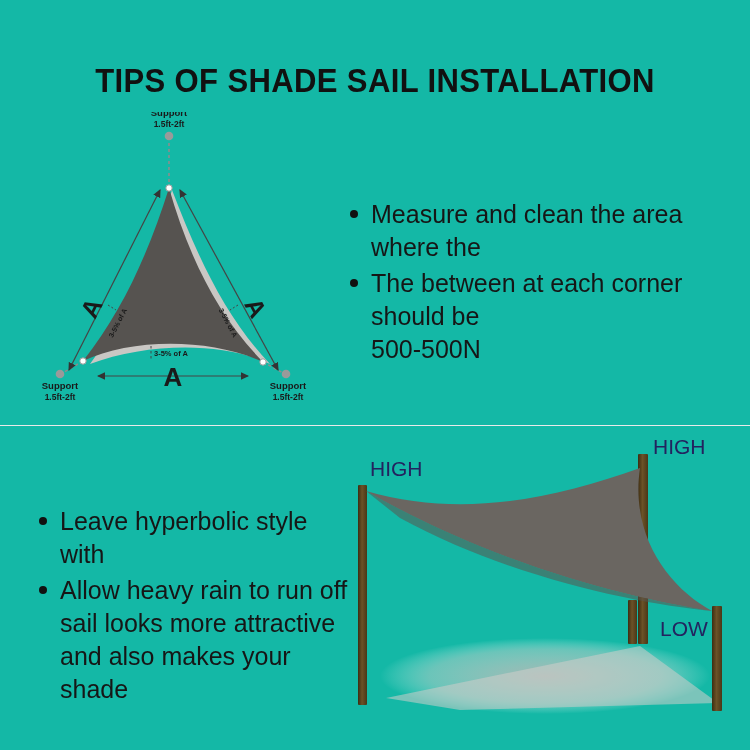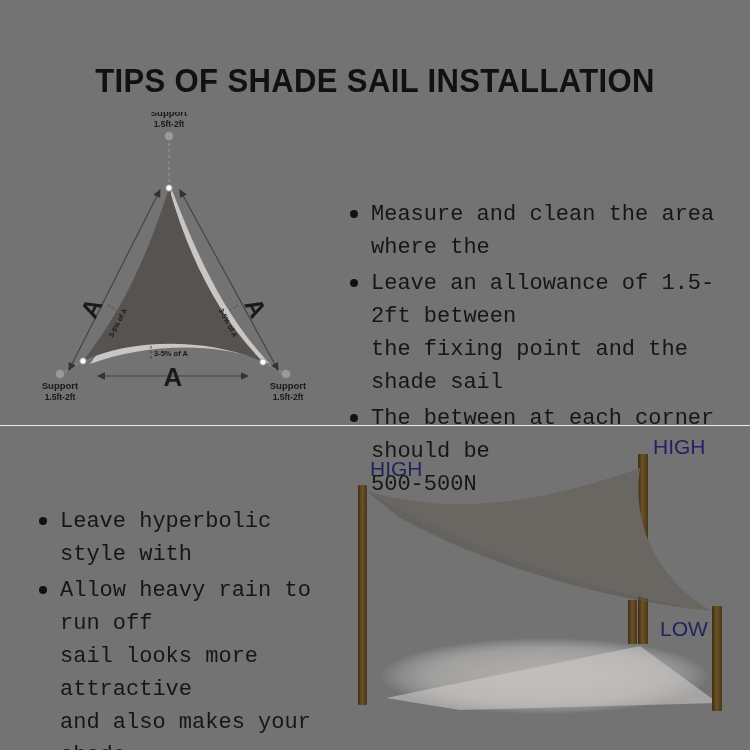--- a/index.html
+++ b/index.html
@@ -12,21 +12,21 @@
     height: 750px;
     font-family: "Liberation Sans", sans-serif;
     color: #111111;
     overflow: hidden;
     position: relative;
   }
   #page {
     position: relative;
     width: 750px;
     height: 750px;
-    background: #737373;
+    background: #14b8a6;
   }
 
   
   #title {
     position: absolute;
     left: 0;
     top: 62px;
     width: 750px;
     text-align: center;
     font-family: "Liberation Sans", sans-serif;
@@ -60,22 +60,22 @@
 
   .diagram-label {
     font-family: "Liberation Sans", sans-serif;
     font-weight: bold;
     fill: #1a1a1a;
   }
 
   
   .bullet-list {
     position: absolute;
-    font-family: Liberation Mono, monospace;
-    font-size: 22px;
+    font-family: Liberation Sans, sans-serif;
+    font-size: 25px;
     line-height: 33px;
     color: #161616;
   }
   .bullet-item {
     position: relative;
     padding-left: 22px;
     margin-bottom: 3px;
   }
   .bullet-item .dot {
     position: absolute;
@@ -187,25 +187,20 @@
     </svg>
   </div>
 
   <div id="tips-top" class="bullet-list">
 
     <div class="bullet-item">
       <span class="dot"></span>
       <div>Measure and clean the area where the</div>
     </div>
 
-    <div class="bullet-item">
-      <span class="dot"></span>
-      <div>Leave an allowance of 1.5-2ft between</div>
-      <div>the fixing point and the shade sail</div>
-    </div>
 
     <div class="bullet-item">
       <span class="dot"></span>
       <div>The between at each corner should be</div>
       <div>500-500N</div>
     </div>
 
   </div>
 
   <div id="tips-bottom" class="bullet-list">

